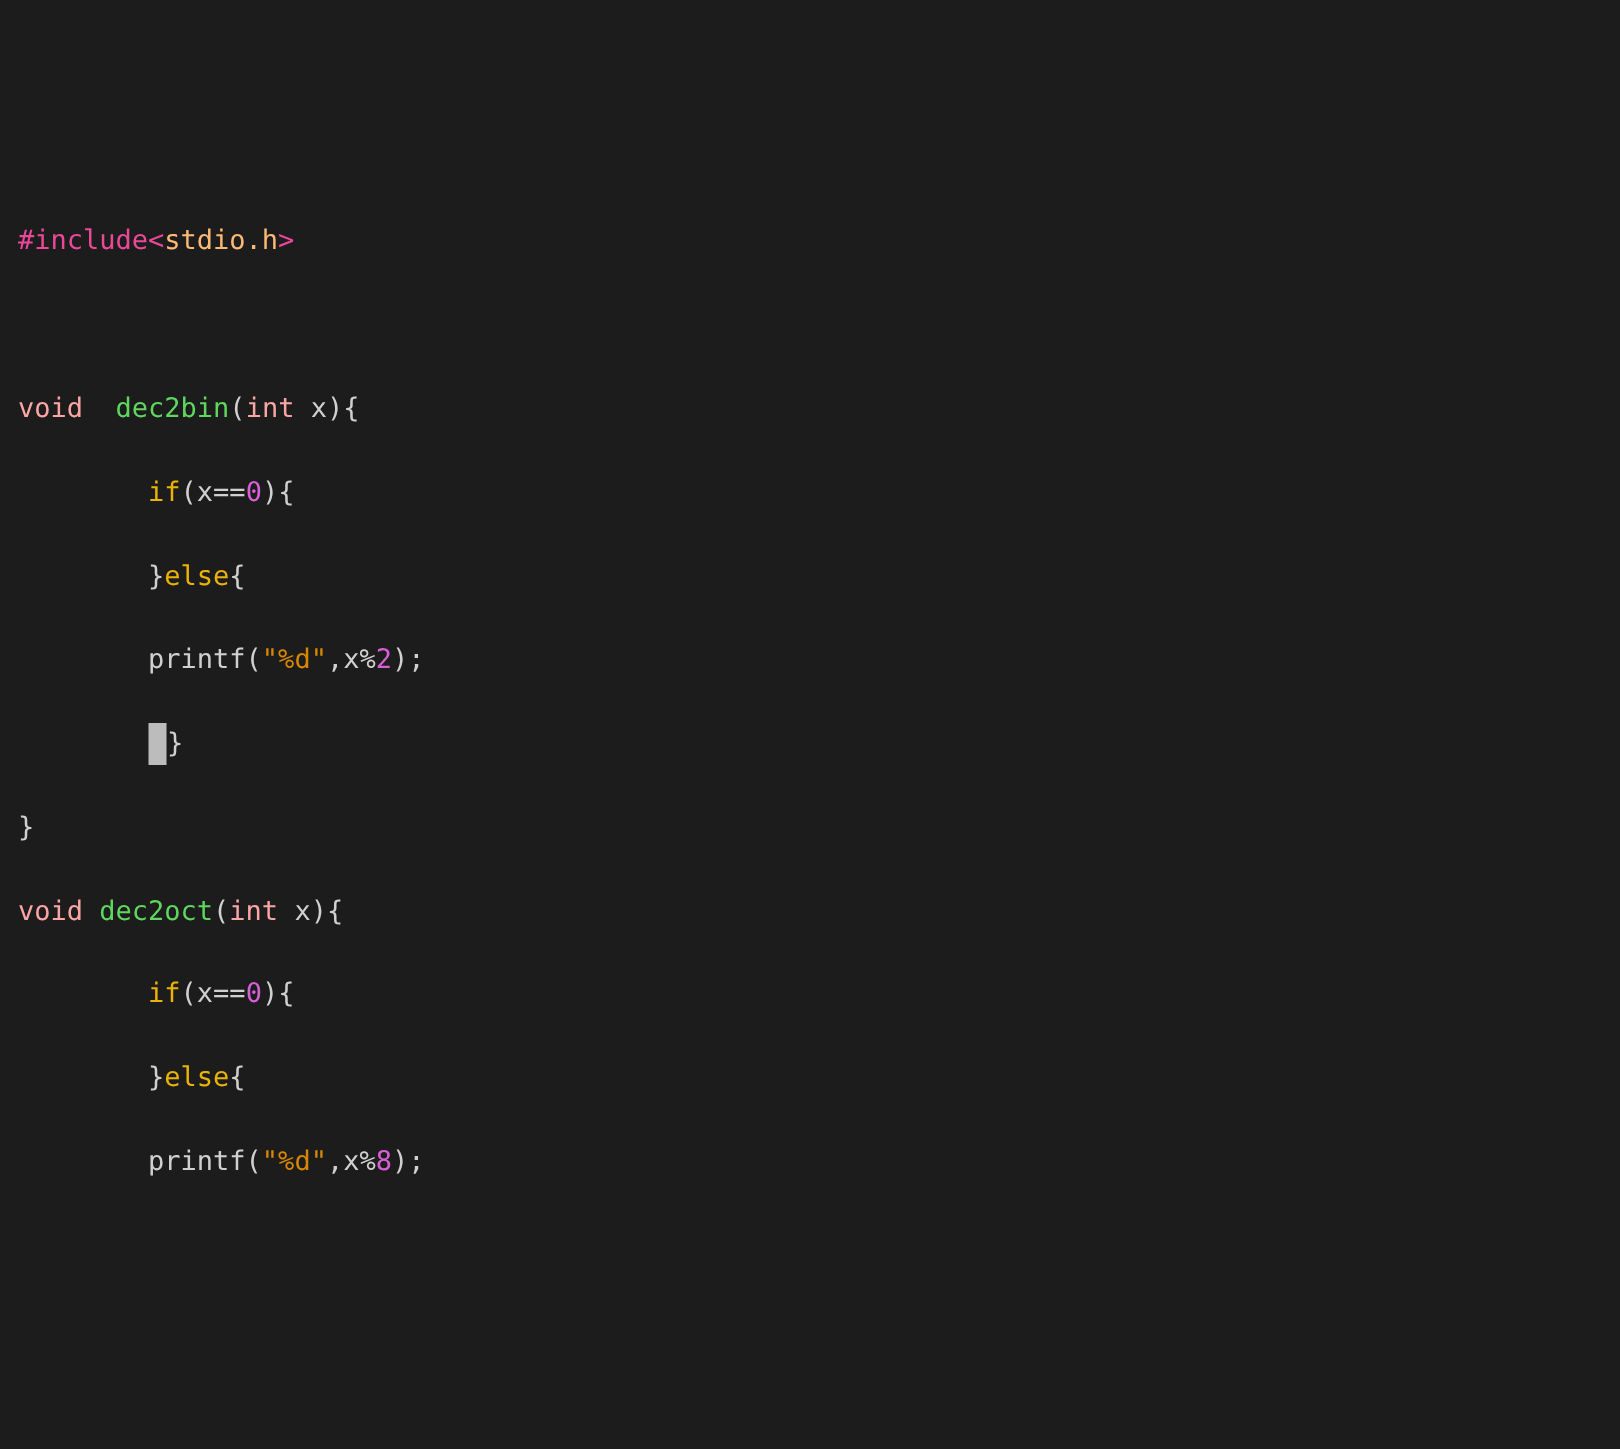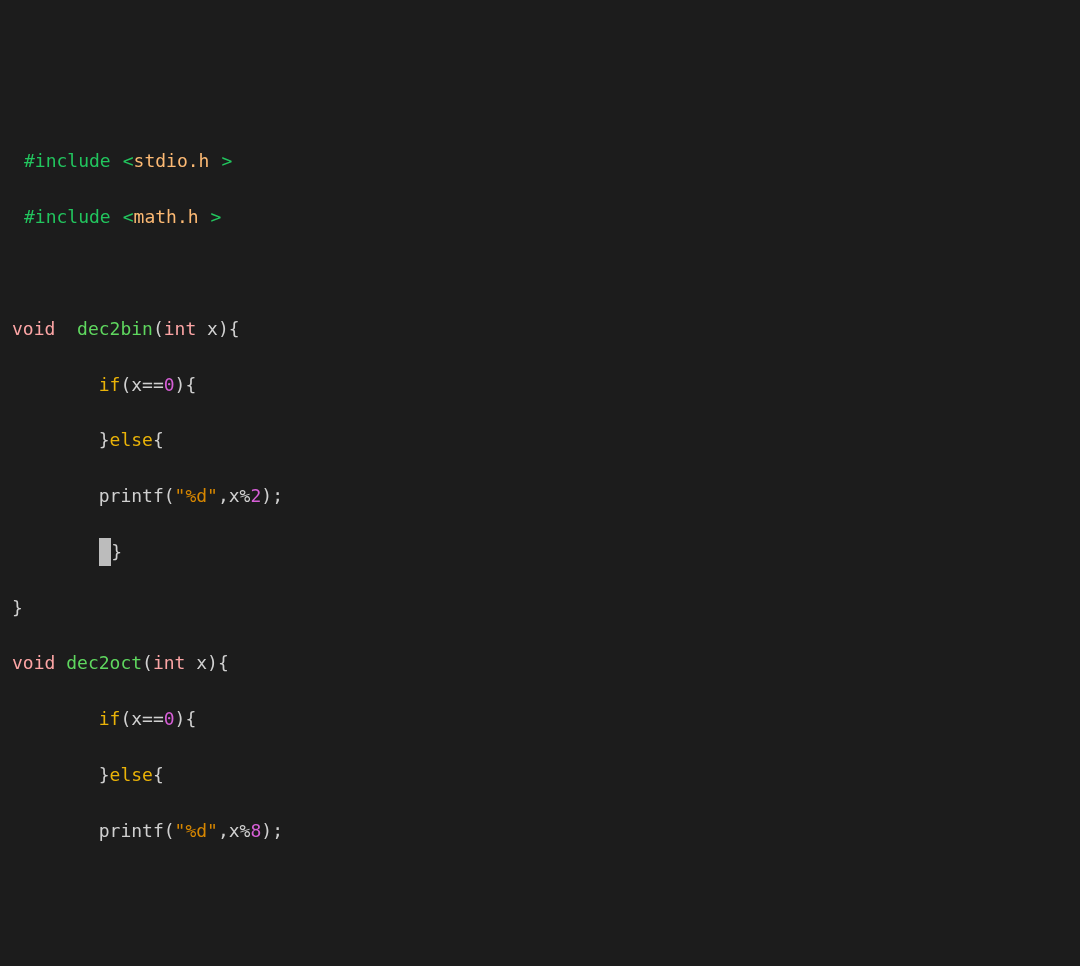--- a/index.html
+++ b/index.html
@@ -16,21 +16,21 @@
       padding: 8px 12px;
       width: 1080px;
       height: 966px;
       overflow: hidden;
       white-space: pre;
     }
     .line {
       display: block;
       min-height: 1.5em;
     }
-    .tok-pp { color: #22c55e; margin-left: 12px; }     
+    .tok-pp { color: #ec4899; }     
     .tok-hdr { color: #fdba74; }     
     .tok-type { color: #fca5a5; }    
     .tok-kw { color: #eab308; }      
     .tok-func { color: #5fd75f; }    
     .tok-param { color: #d0d0d0; }   
     .tok-num { color: #d75fd7; }      
     .tok-str { color: #d78700; }     
     .tok-punct { color: #d0d0d0; }
     .cursor {
       background-color: #bcbcbc;
@@ -39,21 +39,20 @@
       width: 0.7em;
     }
   </style>
 </head>
 <body>
 
 
 
 <div>
 <span class="line"><span class="tok-pp">#include</span><span class="tok-pp">&lt;</span><span class="tok-hdr">stdio.h</span><span class="tok-pp">&gt;</span></span>
-<span class="line"><span class="tok-pp">#include</span><span class="tok-pp">&lt;</span><span class="tok-hdr">math.h</span><span class="tok-pp">&gt;</span></span>
 <span class="line"> </span>
 <span class="line"><span class="tok-type">void</span><span>  </span><span class="tok-func">dec2bin</span><span class="tok-punct">(</span><span class="tok-type">int</span><span class="tok-param"> x</span><span class="tok-punct">)</span><span class="tok-punct">{</span></span>
 <span class="line"><span>        </span><span class="tok-kw">if</span><span class="tok-punct">(</span><span class="tok-param">x==</span><span class="tok-num">0</span><span class="tok-punct">)</span><span class="tok-punct">{</span></span>
 <span class="line"><span>        </span><span class="tok-punct">}</span><span class="tok-kw">else</span><span class="tok-punct">{</span></span>
 <span class="line"><span>        </span><span class="tok-param">printf</span><span class="tok-punct">(</span><span class="tok-str">"%d"</span><span class="tok-punct">,</span><span class="tok-param">x%</span><span class="tok-num">2</span><span class="tok-punct">)</span><span class="tok-punct">;</span></span>
 <span class="line"><span>        </span><span class="cursor"> </span><span class="tok-punct">}</span></span>
 <span class="line"><span class="tok-punct">}</span></span>
 <span class="line"><span class="tok-type">void</span><span> </span><span class="tok-func">dec2oct</span><span class="tok-punct">(</span><span class="tok-type">int</span><span class="tok-param"> x</span><span class="tok-punct">)</span><span class="tok-punct">{</span></span>
 <span class="line"><span>        </span><span class="tok-kw">if</span><span class="tok-punct">(</span><span class="tok-param">x==</span><span class="tok-num">0</span><span class="tok-punct">)</span><span class="tok-punct">{</span></span>
 <span class="line"><span>        </span><span class="tok-punct">}</span><span class="tok-kw">else</span><span class="tok-punct">{</span></span>

